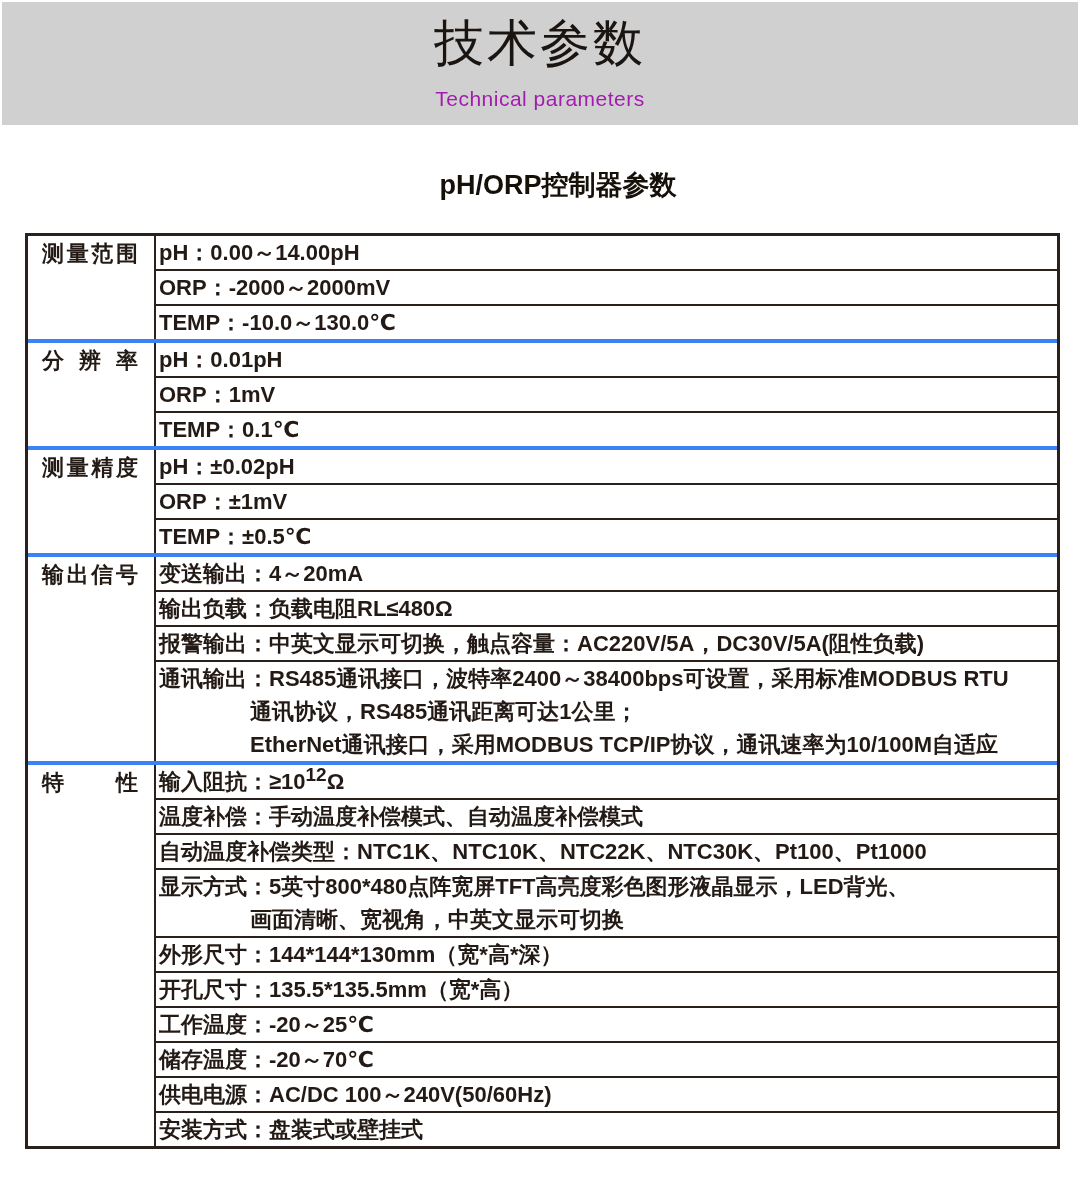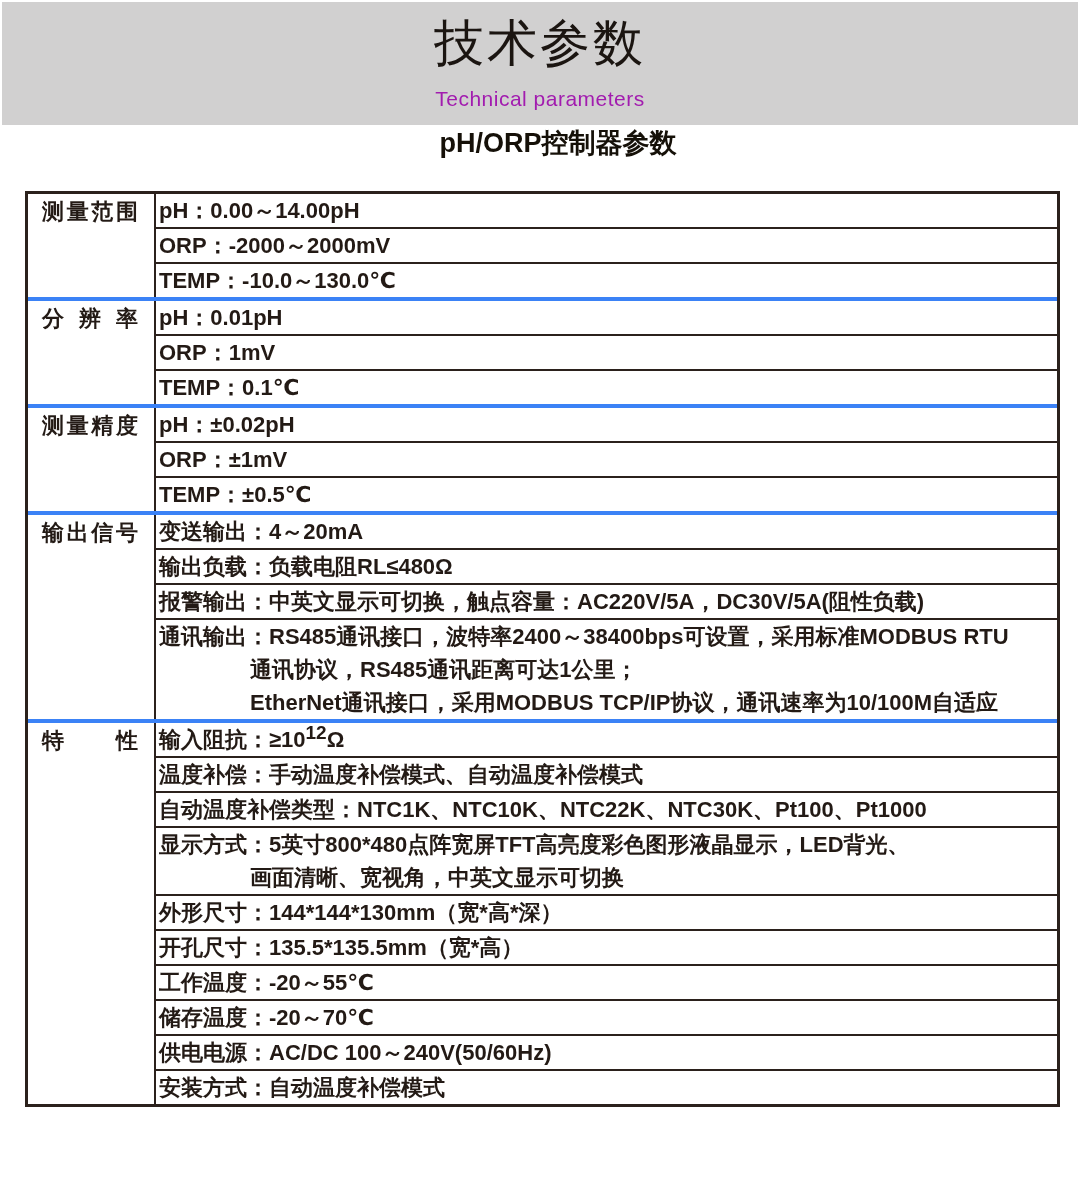--- a/index.html
+++ b/index.html
@@ -31,20 +31,21 @@
   }
   .banner-subtitle{
     margin-top:16px;
     font-size:21px;
     font-weight:normal;
     letter-spacing:0.5px;
     color:#a21caf;
   }
   
   .section-title{
+    margin-top:42px;
     text-align:center;
     font-size:27px;
     font-weight:bold;
     color:#151008;
     padding-left:36px;
   }
   
   .spec-table{
     margin:30px 0 0 25px;
     width:1035px;
@@ -177,26 +178,26 @@
           <div class="line"><span>显示方式：5英寸800*480点阵宽屏TFT高亮度彩色图形液晶显示，LED背光、</span></div>
           <div class="line indent"><span>画面清晰、宽视角，中英文显示可切换</span></div>
         </div>
         <div class="t-row">
           <div class="line"><span>外形尺寸：144*144*130mm（宽*高*深）</span></div>
         </div>
         <div class="t-row">
           <div class="line"><span>开孔尺寸：135.5*135.5mm（宽*高）</span></div>
         </div>
         <div class="t-row">
-          <div class="line"><span>工作温度：-20～55℃</span></div>
+          <div class="line"><span>工作温度：-20～25℃</span></div>
         </div>
         <div class="t-row">
           <div class="line"><span>储存温度：-20～70℃</span></div>
         </div>
         <div class="t-row">
           <div class="line"><span>供电电源：AC/DC 100～240V(50/60Hz)</span></div>
         </div>
         <div class="t-row">
-          <div class="line"><span>安装方式：自动温度补偿模式</span></div>
+          <div class="line"><span>安装方式：盘装式或壁挂式</span></div>
         </div>
       </div>
     </div>
   </div>
 
 </body></html>

